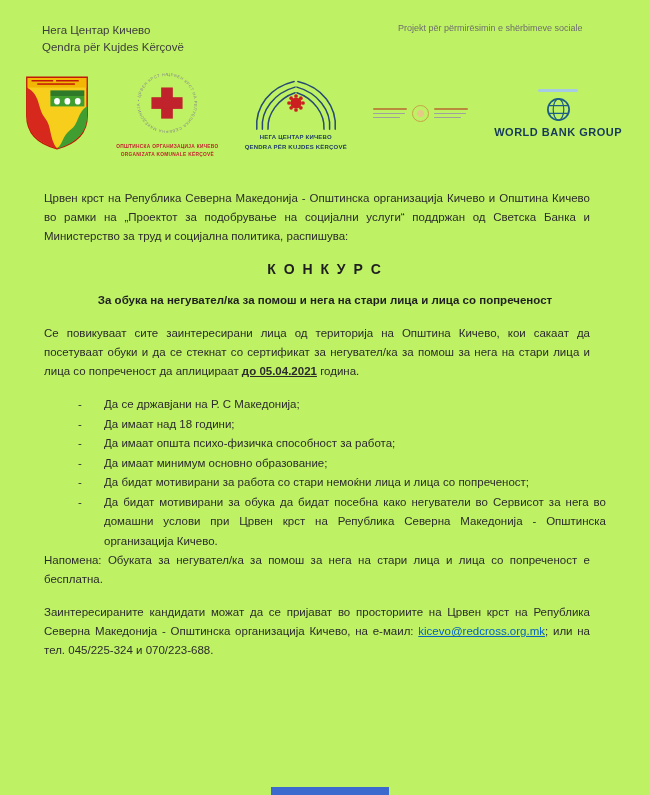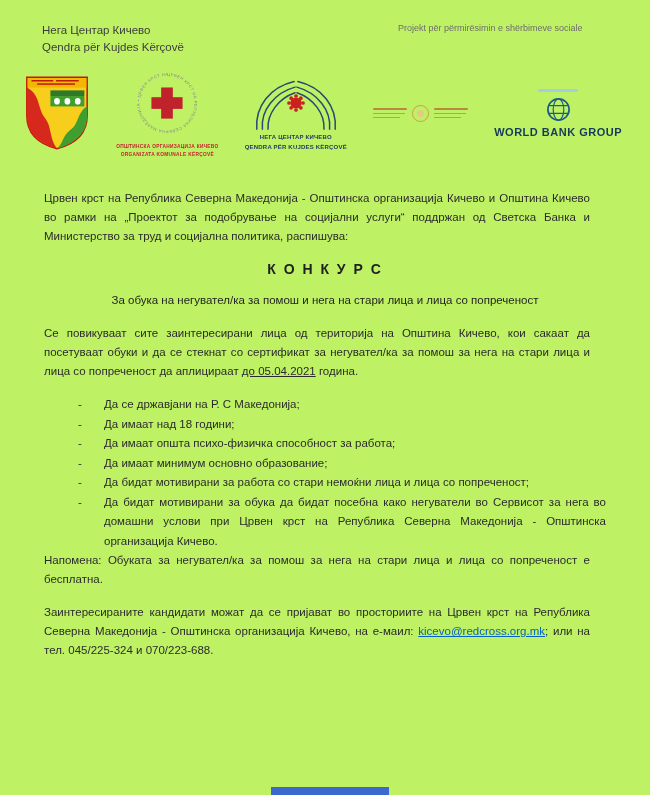--- a/index.html
+++ b/index.html
@@ -34,22 +34,22 @@
     display:flex;align-items:center;justify-content:center;}
   .min-emblem i{display:block;width:7px;height:7px;border-radius:50%;background:#e6c887;}
   
   .bodytext{padding:28px 44px 0 44px;font-size:11.5px;line-height:19px;}
   .bodytext p{margin:0 16px 14px 0;}
   .just{text-align:justify;}
   .title{
     text-align:center;font-weight:bold;font-size:14px;letter-spacing:2px;
     margin:5px 0 12px 0 !important;color:#1f1f1f;
   }
-  .subtitle{text-align:center;font-weight:normal;margin:0 0 14px 0 !important;color:#1f1f1f;}
-  .deadline{font-weight:normal;text-decoration:underline;}
+  .subtitle{text-align:center;font-weight:bold;margin:0 0 14px 0 !important;color:#1f1f1f;}
+  .deadline{font-weight:bold;text-decoration:underline;}
   ul.conds{list-style:none;margin:0 0 0 0;padding:0 0 0 34px;}
   ul.conds li{display:flex;gap:0;line-height:19.5px;}
   ul.conds .mark{width:26px;flex:0 0 26px;}
   ul.conds .txt{flex:1;text-align:justify;}
   .note{margin-top:0 !important;}
   a.email{color:#0563c1;text-decoration:underline;cursor:pointer;}
   .closing{margin-top:11px !important;}
   
   .bottom-bar{
     position:absolute;left:271px;bottom:0;width:118px;height:8px;

